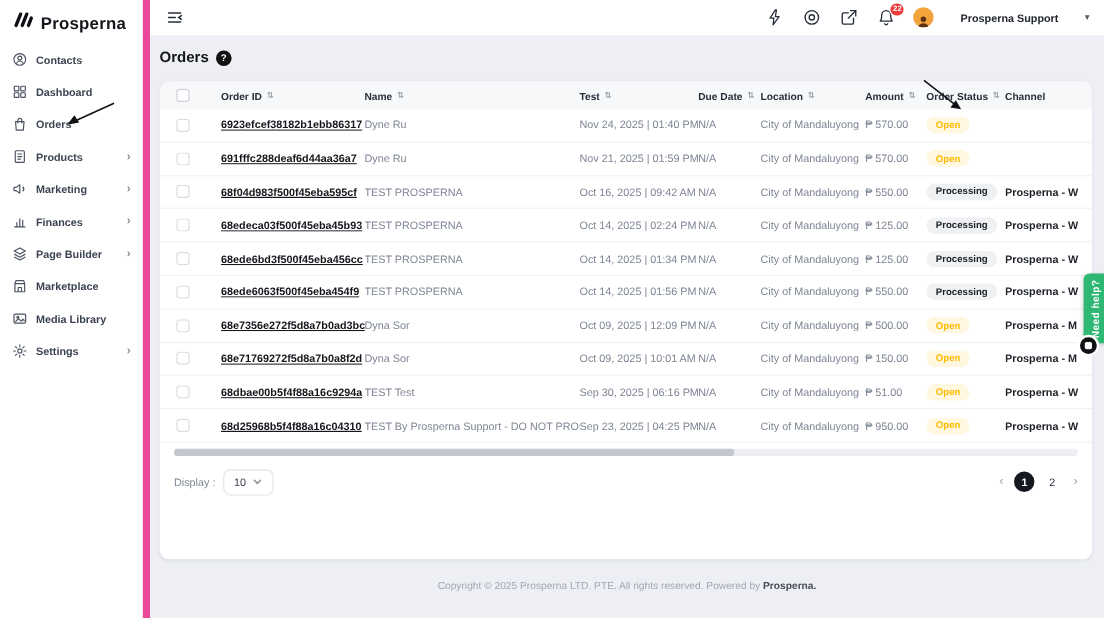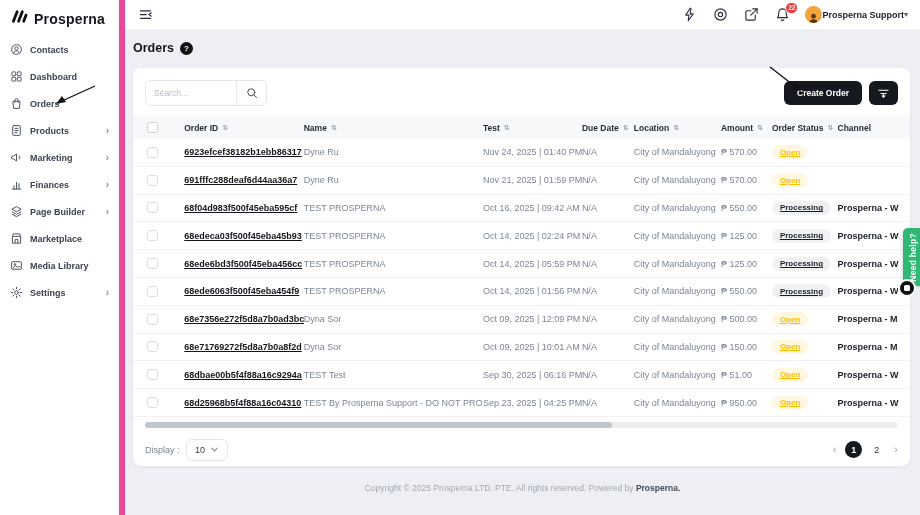--- a/index.html
+++ b/index.html
@@ -21,21 +21,21 @@
   
   #topbar { position:absolute; left:125px; right:0; top:0; height:30px; background:#fff;
     display:flex; align-items:center; padding:0 12px; border-bottom:1px solid #f1f2f5; z-index:15; }
   .tb-icon { width:16px; height:16px; color:#272e3a; display:flex; align-items:center; justify-content:center; cursor:pointer; }
   .tb-icon svg { width:15px; height:15px; }
   .tb-right { margin-left:auto; display:flex; align-items:center; gap:15px; }
   .bell-wrap { position:relative; }
   .badge { position:absolute; top:-5px; right:-8px; background:#ee3b3b; color:#fff; font-size:6.5px;
     font-weight:700; min-width:12px; height:12px; border-radius:7px; display:flex; align-items:center;
     justify-content:center; padding:0 2px; border:1px solid #fff; }
-  .user { display:flex; align-items:center; gap:0; cursor:pointer; }
+  .user { display:flex; align-items:center; gap:22px; cursor:pointer; }
   .avatar { width:17px; height:17px; border-radius:50%; background:#f2a33c; display:flex;
     align-items:flex-end; justify-content:center; overflow:hidden; }
   .avatar svg { width:11px; height:11px; }
   .user-name { font-size:9px; font-weight:600; color:#20252e; }
   .user-caret { color:#555b66; font-size:8px; }
 
   
   #main { position:absolute; left:125px; top:30px; right:0; bottom:0; background:#edeff4; }
   .page-head { display:flex; align-items:center; gap:6px; padding:11px 8px 0 8px; }
   .page-title { font-size:12.5px; font-weight:800; color:#14161b; }
@@ -63,21 +63,21 @@
   .th { display:flex; align-items:center; font-size:8.5px; font-weight:700; color:#262d39;
     white-space:nowrap; overflow:visible; }
   .sort { color:#9aa3af; font-size:7px; margin-left:4px; cursor:pointer; }
   .tr { display:flex; align-items:center; height:27.8px; border-bottom:1px solid #f1f2f5; }
   .td { display:flex; align-items:center; font-size:9px; white-space:nowrap; overflow:hidden; }
   .cell-check { padding-left:14px; }
   .checkbox { width:11px; height:11px; border:1.4px solid #dadde2; border-radius:3px; background:#fff; cursor:pointer; }
   .thead .checkbox { border-color:#cfd3d9; }
   .id-link { font-weight:700; color:#14161b; text-decoration:underline; cursor:pointer; }
   .muted { color:#7d8594; }
-  .pill { font-size:8px; font-weight:700; padding:2.5px 8px; border-radius:9px;text-decoration:underline; }
+  .pill { font-size:8px; font-weight:700; padding:2.5px 8px; border-radius:9px; }
   .pill-open { color:#ffbb00; background:#fff7df; }
   .pill-processing { color:#1b1f27; background:#f0f1f3; }
   .cell-channel span { font-weight:700; color:#1b1f27; }
 
   .hscroll { margin:5px 12px 0 12px; height:6px; background:#eceef1; border-radius:3px; position:relative; }
   .hscroll-thumb { position:absolute; left:0; top:0; height:6px; width:62%; background:#c2c6cd; border-radius:3px; cursor:grab; }
 
   .card-footer { display:flex; align-items:center; justify-content:space-between; padding:11px 12px 0 12px; }
   .display-group { display:flex; align-items:center; gap:6px; font-size:9px; color:#7d8594; }
   .display-select { display:flex; align-items:center; justify-content:center; gap:6px; border:1px solid #e2e5ea;
@@ -278,42 +278,20 @@
     </div>
   </div>
 
   <div id="main">
     <div class="page-head">
       <span class="page-title">Orders</span>
       <span class="help-dot">?</span>
     </div>
 
     <div class="card">
-      <div class="card-toolbar">
-        <div class="search-group">
-          <input type="text" placeholder="Search..." style="">
-          <span class="search-btn">
-            <svg width="12" height="12" viewBox="0 0 24 24" fill="none" stroke="currentColor" stroke-width="2" stroke-linecap="round">
-              <circle cx="10.5" cy="10.5" r="7"></circle>
-                <path d="M21 21l-5-5"></path>
-            </svg>
-          </span>
-        </div>
-        <div class="toolbar-right">
-          <button class="btn-black">Create Order</button>
-          <button class="btn-filter">
-            <svg width="13" height="11" viewBox="0 0 20 16" fill="none" stroke="currentColor" stroke-width="1.8" stroke-linecap="round">
-              <path d="M3 3h14"></path>
-                <path d="M6 8h8"></path>
-                <path d="M10 8v5"></path>
-                <path d="M8 11.5l2 2.2 2-2.2" fill="none"></path>
-            </svg>
-          </button>
-        </div>
-      </div>
 
       <div class="thead" id="table-head">
           <div class="th cell-check" style="width: 52px;">
             <span class="checkbox"></span>
           </div>
           <div class="th" style="width: 122px;">
             <span>Order ID</span>
             <span class="sort">⇅</span>
           </div>
           <div class="th" style="width: 183px;">
@@ -465,21 +443,21 @@
             <div class="td cell-check" style="width: 52px;">
               <span class="checkbox"></span>
             </div>
             <div class="td" style="width: 122px;">
               <a class="id-link">68ede6bd3f500f45eba456cc</a>
             </div>
             <div class="td" style="width: 183px;">
               <span class="muted">TEST PROSPERNA</span>
             </div>
             <div class="td" style="width: 101px;">
-              <span class="muted">Oct 14, 2025 | 05:59 PM</span>
+              <span class="muted">Oct 14, 2025 | 01:34 PM</span>
             </div>
             <div class="td" style="width: 53px;">
               <span class="muted">N/A</span>
             </div>
             <div class="td" style="width: 89px;">
               <span class="muted">City of Mandaluyong</span>
             </div>
             <div class="td" style="width: 52px;">
               <span class="muted">₱ 125.00</span>
             </div>

